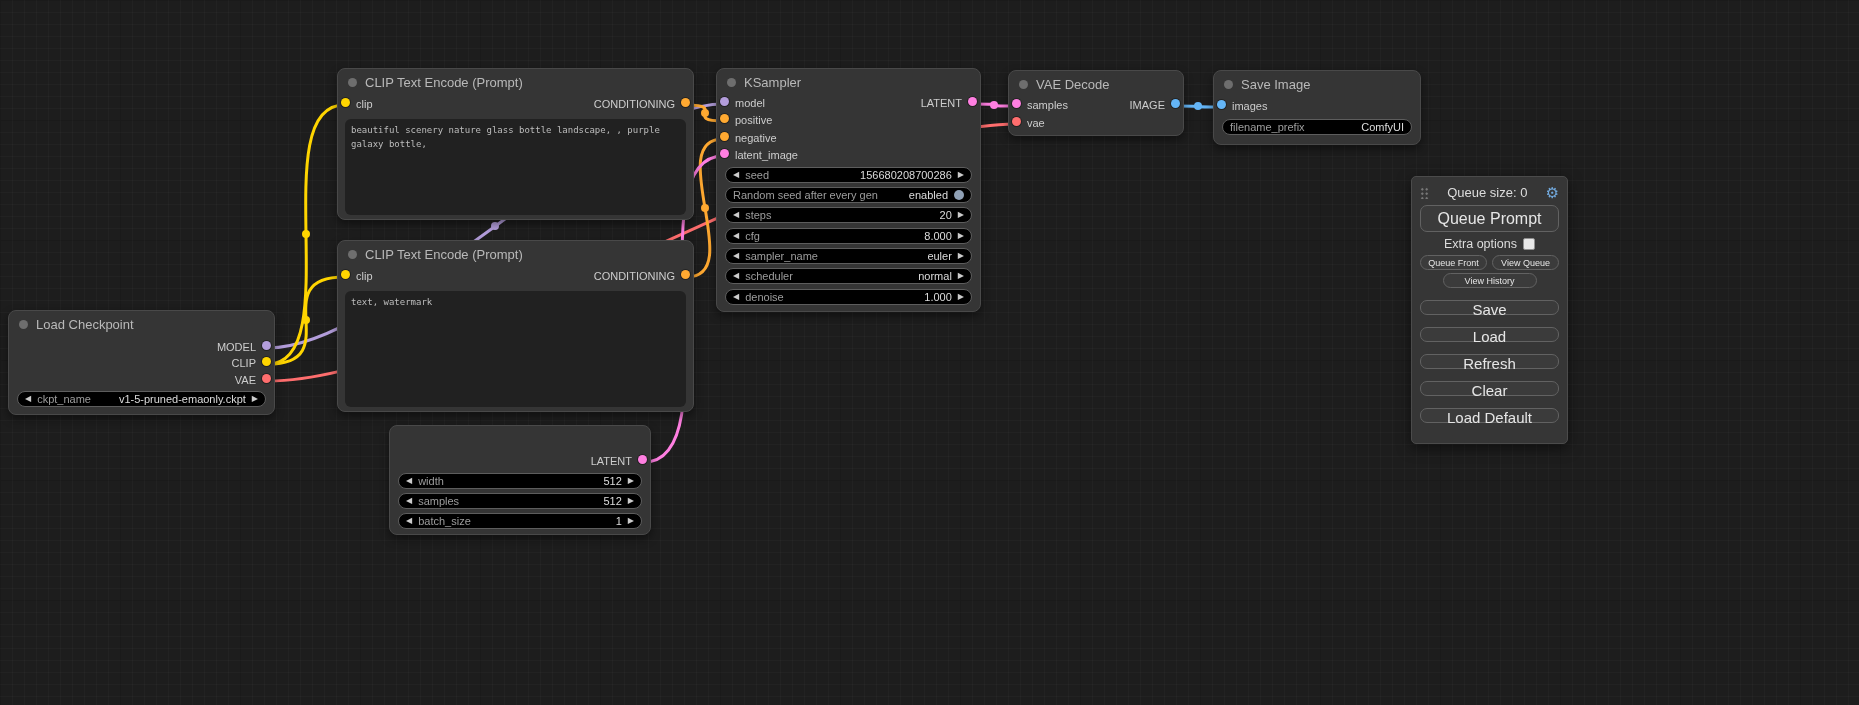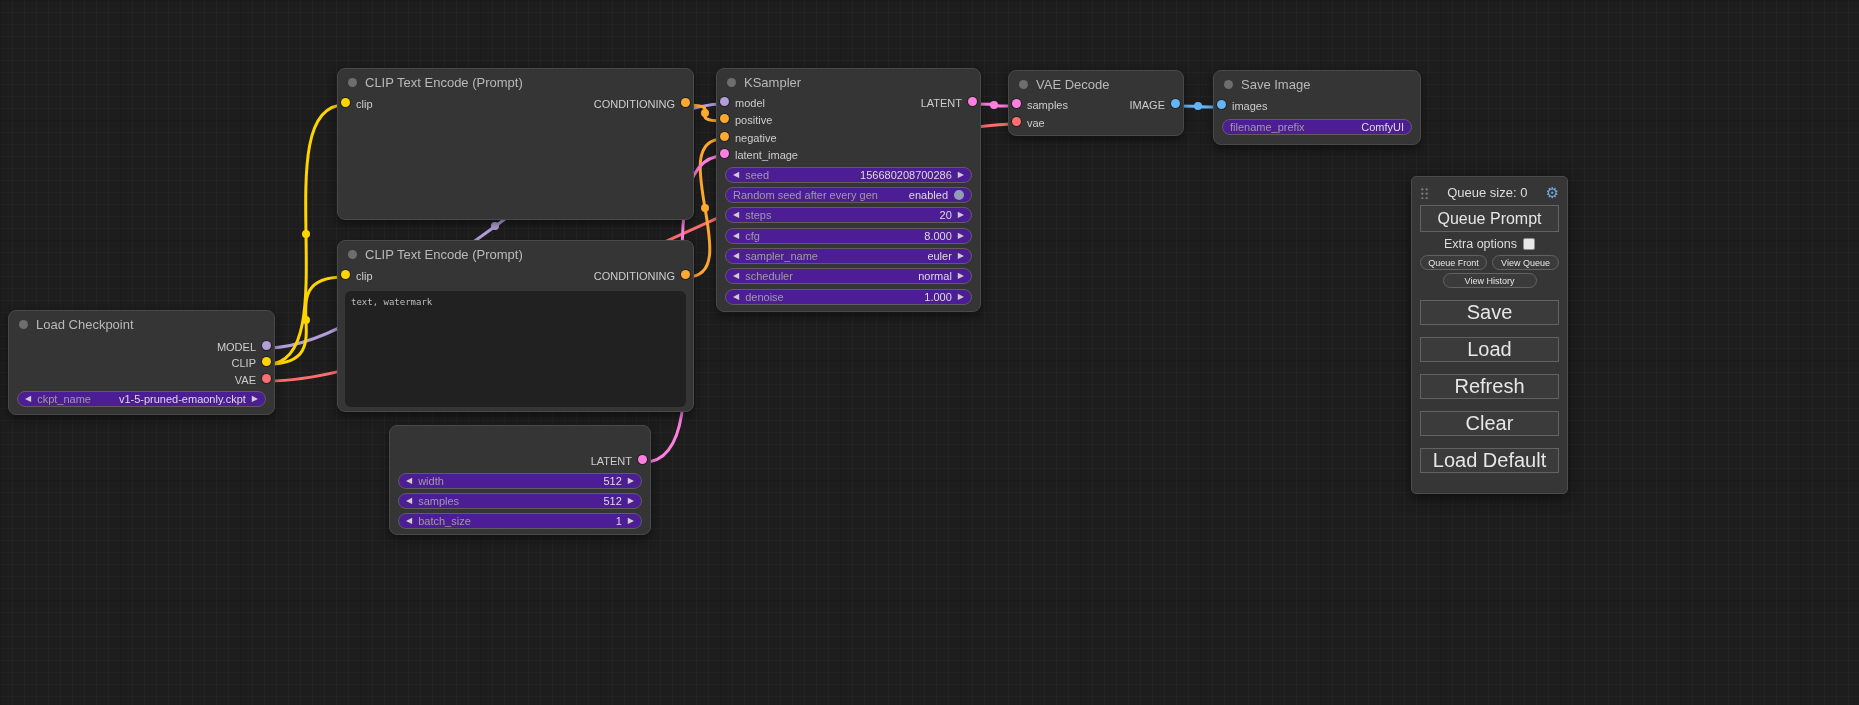--- a/index.html
+++ b/index.html
@@ -23,21 +23,21 @@
   .node-title{
     position:absolute;top:0;left:0;right:0;height:26px;display:flex;align-items:center;gap:8px;
     padding:0 10px;font-size:13px;color:#b9b9b9;white-space:nowrap;overflow:hidden
   }
   .tdot{width:9px;height:9px;border-radius:50%;background:#6e6e6e;flex:none}
   .slot{position:absolute;height:16px;display:flex;gap:6px;font-size:11px;color:#cdcdcd;white-space:nowrap;z-index:3}
   .slot.in{left:3px}
   .slot.out{right:3px;flex-direction:row-reverse}
   .dot{width:9px;height:9px;border-radius:50%;flex:none;box-shadow:0 0 0 1px rgba(0,0,0,.35)}
   .widget{
-    position:absolute;left:8px;right:8px;height:16px;background:#4c1d95;border:1px solid #5d5d5d;
+    position:absolute;left:8px;right:8px;height:16px;background:#000000;border:1px solid #5d5d5d;
     border-radius:8px;display:flex;align-items:center;gap:6px;padding:0 7px;font-size:11px;color:#aaa;
     white-space:nowrap;overflow:hidden
   }
   .wlabel{color:#9d9d9d}
   .wvalue{margin-left:auto;color:#dcdcdc}
   .arrow{color:#cccccc;font-size:8px;line-height:1;flex:none}
   .toggle-dot{width:10px;height:10px;border-radius:50%;flex:none}
   .prompt-text{
     position:absolute;left:7px;right:7px;background:#212121;border-radius:6px;
     font-family:"DejaVu Sans Mono",monospace;font-size:9px;line-height:1.55;color:#bdbdbd;
@@ -46,24 +46,24 @@
   
   .queue-panel{
     position:absolute;left:1411px;top:176px;width:157px;z-index:4;background:#363636;
     border:1px solid #4b4b4b;border-radius:5px;padding:6px 8px 8px;box-shadow:0 4px 14px rgba(0,0,0,.5)
   }
   .qp-header{display:flex;align-items:center;height:18px;color:#dddddd;font-size:13px;margin-bottom:2px}
   .drag-dots{width:9px;height:13px;flex:none;background-image:radial-gradient(#7c7c7c 1px,transparent 1.3px);background-size:4.5px 4.5px;background-position:0 1px}
   .qp-title{flex:1;text-align:center}
   .gear{font-size:15px;flex:none;line-height:1}
   .btn{
-    display:block;width:100%;background:#3b3b3b;border:1px solid #626262;border-radius:0;
+    display:block;width:100%;background:#3b3b3b;border:1px solid #626262;border-radius:7px;
     color:#e6e6e6;text-align:center;font-family:"Liberation Sans",sans-serif;padding:0;cursor:pointer
   }
-  .btn.big{height:25px;font-size:20px;margin:12px 0}
+  .btn.big{height:15px;font-size:15px;margin:12px 0}
   .btn.qp{height:27px;font-size:16px;margin:4px 0 5px}
   .qp-extra{display:flex;align-items:center;justify-content:center;gap:6px;color:#dddddd;font-size:12.5px;margin:3px 0 4px}
   .checkbox{width:12px;height:12px;background:#e8e8e8;border:1px solid #909090;border-radius:2px;flex:none;cursor:pointer}
   .qp-row{display:flex;gap:5px;margin:0 0 3px}
   .btn.small{height:15px;font-size:9px;line-height:12px;border-radius:8px}
   .vh-wrap{display:flex;justify-content:center;margin:0 0 5px}
   .btn.small.vh{width:94px}
 </style>
 </head>
 <body>
@@ -121,20 +121,21 @@
     <span>CLIP Text Encode (Prompt)</span>
   </div>
   <div class="slot in" style="top:29px">
     <span class="dot" style="background: rgb(255, 213, 0);"></span>
     <span>clip</span>
   </div>
   <div class="slot out" style="top:29px">
     <span class="dot" style="background: rgb(255, 169, 49);"></span>
     <span>CONDITIONING</span>
   </div>
+  <div class="prompt-text" style="top:50px;height:96px">beautiful scenery nature glass bottle landscape, , purple galaxy bottle,</div>
 </div>
 
 <div class="node" style="left:337px;top:240px;width:357px;height:172px">
   <div class="node-title">
     <span class="tdot"></span>
     <span>CLIP Text Encode (Prompt)</span>
   </div>
   <div class="slot in" style="top:29px">
     <span class="dot" style="background: rgb(255, 213, 0);"></span>
     <span>clip</span>

